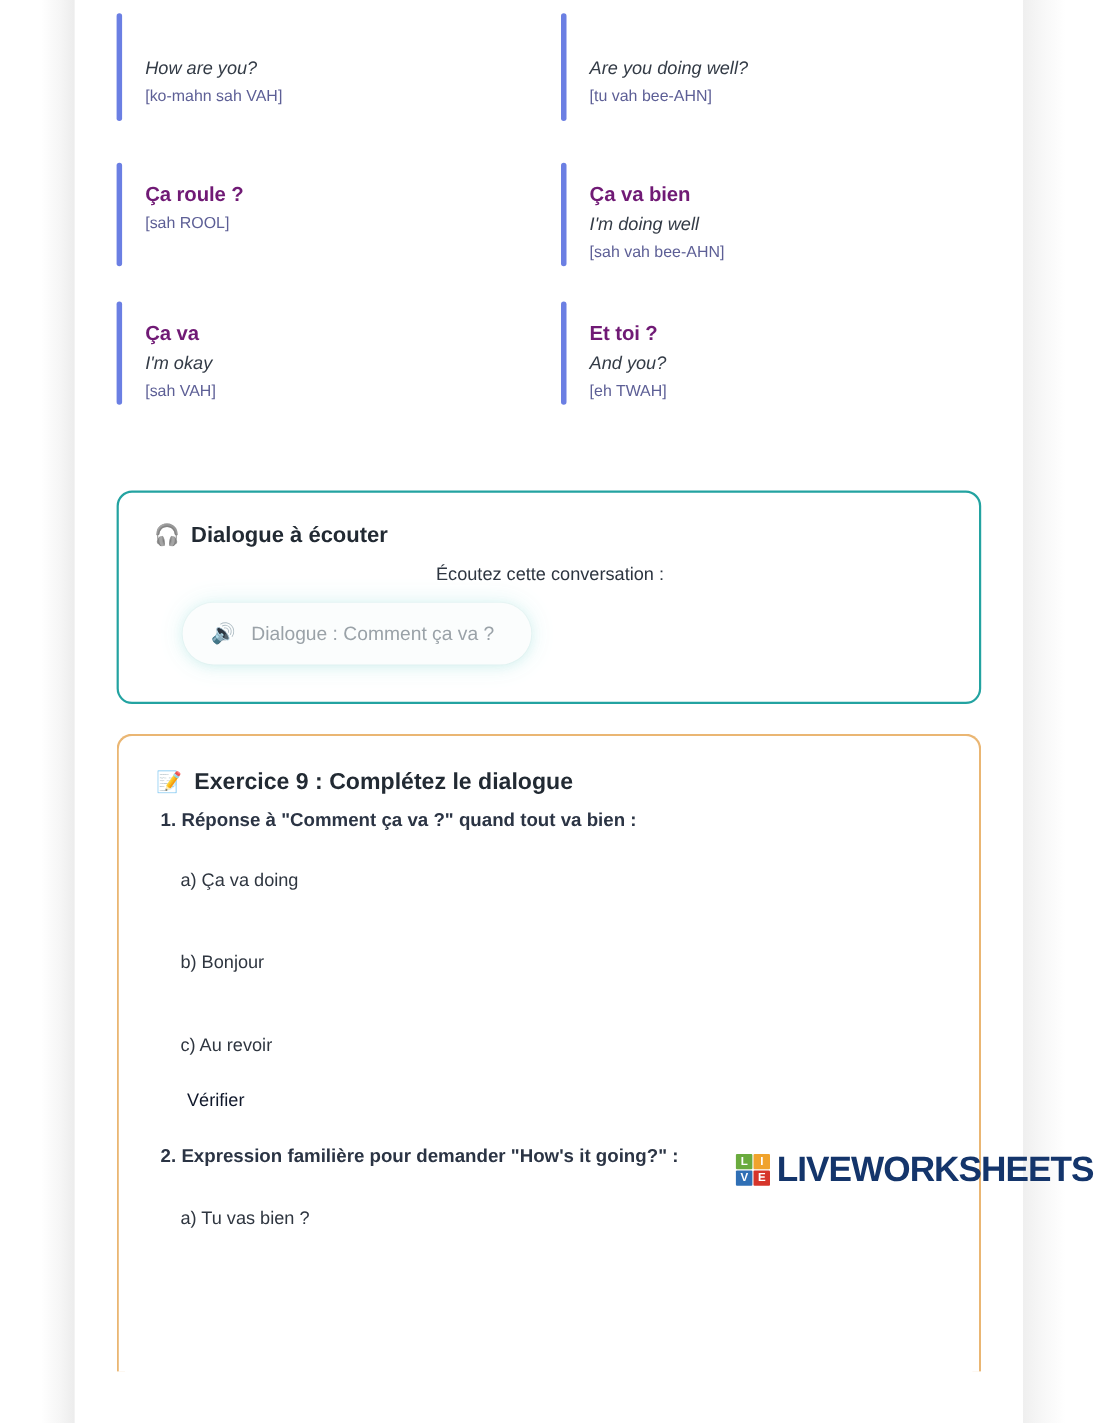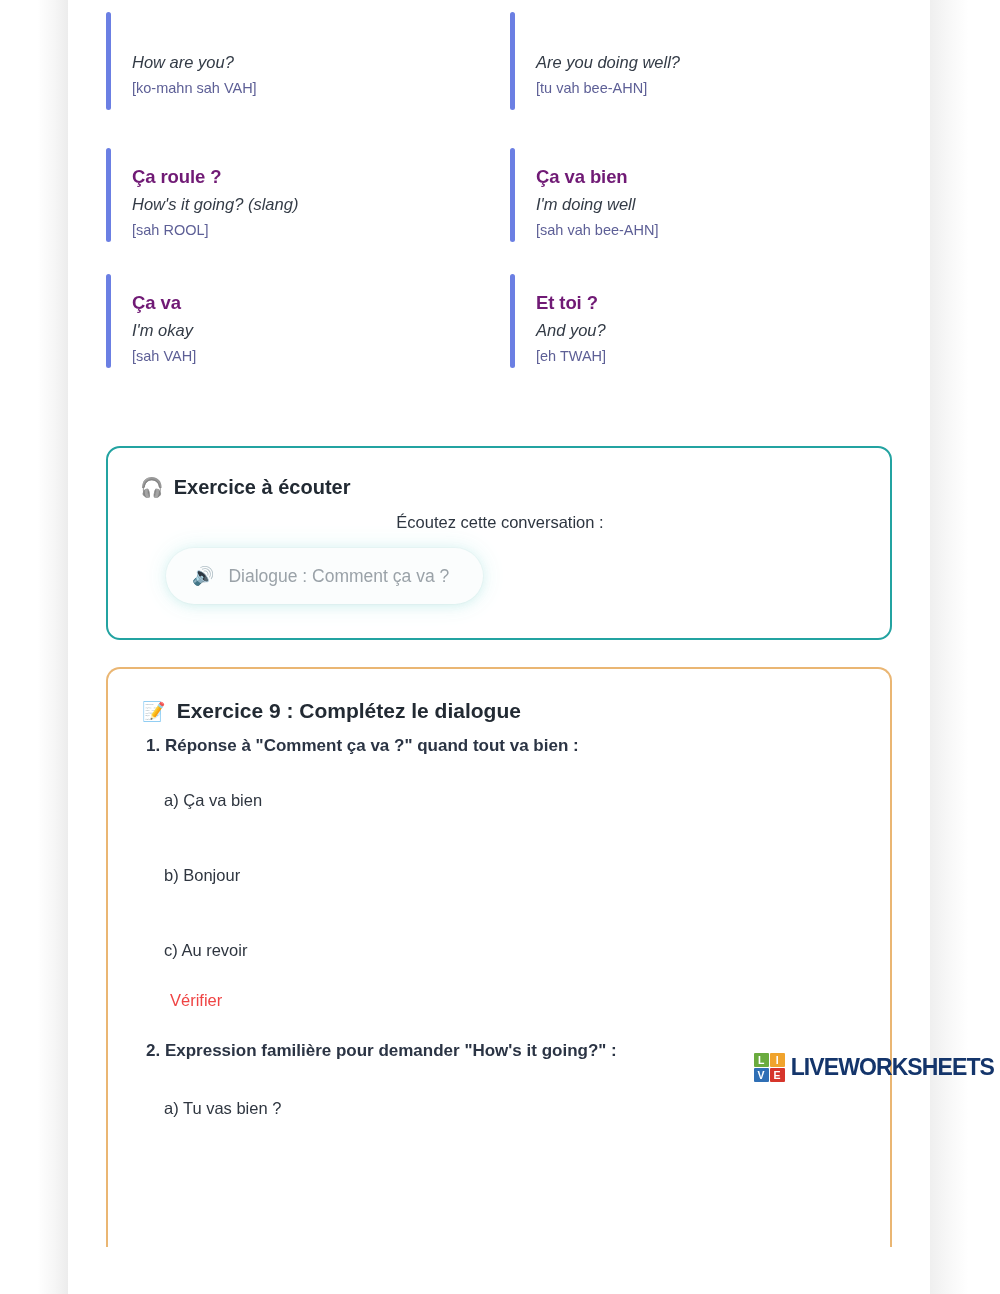--- a/index.html
+++ b/index.html
@@ -168,21 +168,21 @@
   .q-text.second { margin-top: 30px; margin-bottom: 36px; }
   .opt {
     font-size: 16.5px;
     color: #2f3640;
     margin: 0 0 55px 22px;
     line-height: 1.2;
   }
   .opt.last { margin-bottom: 31px; }
   .verify {
     font-size: 16.5px;
-    color: #ef4444;
+    color: #0f172a;
     margin: 0 0 0 28px;
   }
 
   
   .footer-logo {
     position: absolute;
     right: 6px;
     bottom: 6px;
     display: flex;
     align-items: center;
@@ -203,21 +203,21 @@
     font-weight: 700;
     font-family: "Liberation Sans", sans-serif;
     line-height: 1;
     border-radius: 1px;
   }
   .lw-l { background: #6aab3e; }
   .lw-i { background: #f0a32c; }
   .lw-v { background: #2f6fb5; }
   .lw-e { background: #d6352b; }
   .lw-word {
-    font-size: 23px;
+    font-size: 32px;
     font-weight: 700;
     letter-spacing: -0.9px;
     color: #14356b;
     font-family: "Liberation Sans", sans-serif;
   }
 </style>
 </head>
 <body>
 
 <div id="page-root">
@@ -237,21 +237,20 @@
 
       <div class="card clipped">
         <div class="card-bar"></div>
         <div class="card-en">Are you doing well?</div>
         <div class="card-ipa">[tu vah bee-AHN]</div>
       </div>
 
       <div class="card">
         <div class="card-bar"></div>
         <div class="card-fr">Ça roule ?</div>
-        <div class="card-en">How's it going? (slang)</div>
         <div class="card-ipa">[sah ROOL]</div>
       </div>
 
       <div class="card">
         <div class="card-bar"></div>
         <div class="card-fr">Ça va bien</div>
         <div class="card-en">I'm doing well</div>
         <div class="card-ipa">[sah vah bee-AHN]</div>
       </div>
 
@@ -267,38 +266,38 @@
         <div class="card-fr">Et toi ?</div>
         <div class="card-en">And you?</div>
         <div class="card-ipa">[eh TWAH]</div>
       </div>
 
     </div>
 
     <div class="panel-teal">
       <div class="panel-title">
         <span class="emoji">🎧</span>
-        <span>Exercice à écouter</span>
+        <span>Dialogue à écouter</span>
       </div>
       <div class="panel-sub">Écoutez cette conversation :</div>
       <div class="audio-pill">
         <span class="spk">🔊</span>
         <span class="lbl">Dialogue : Comment ça va ?</span>
       </div>
     </div>
 
     <div class="panel-orange">
       <div class="ex-title">
         <span class="emoji">📝</span>
         <span>Exercice 9 : Complétez le dialogue</span>
       </div>
 
       <div class="q-text">1. Réponse à "Comment ça va ?" quand tout va bien :</div>
 
-      <div class="opt">a) Ça va bien</div>
+      <div class="opt">a) Ça va doing</div>
       <div class="opt">b) Bonjour</div>
       <div class="opt last">c) Au revoir</div>
 
       <div class="verify">Vérifier</div>
 
       <div class="q-text second">2. Expression familière pour demander "How's it going?" :</div>
 
       <div class="opt">a) Tu vas bien ?</div>
     </div>
 

